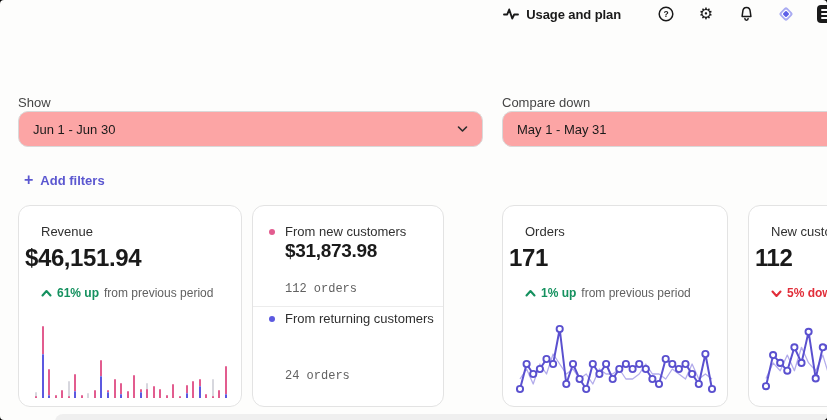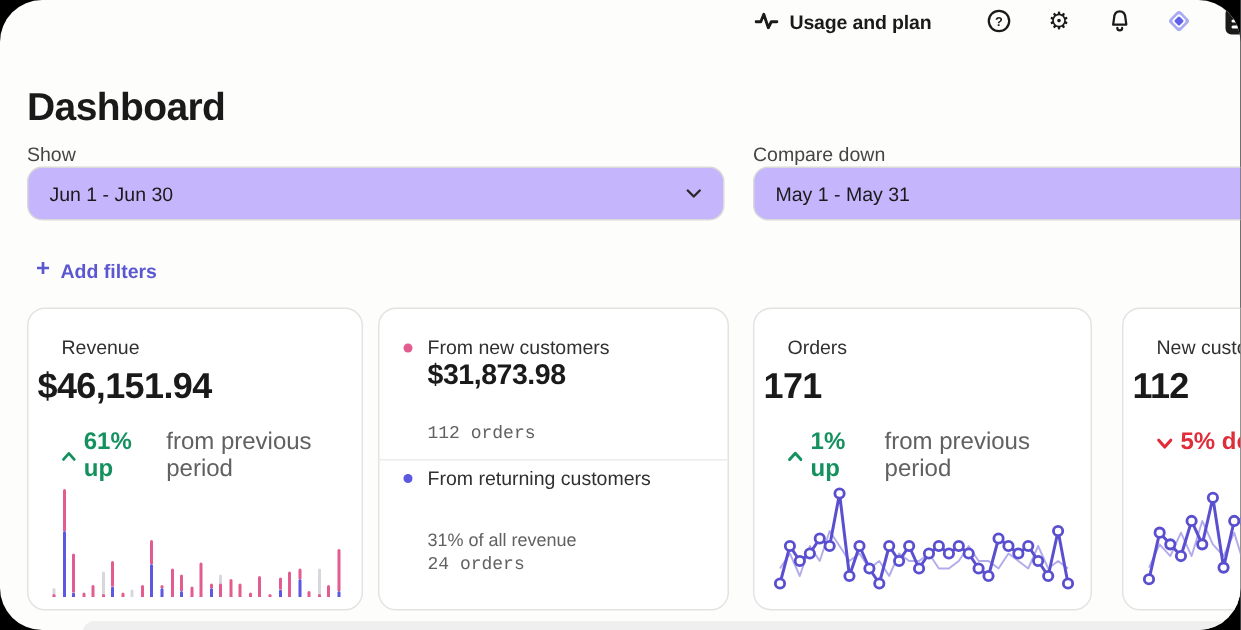--- a/index.html
+++ b/index.html
@@ -1,21 +1,21 @@
 <!DOCTYPE html>
 <html style="--accent: #5b57d0; --success: #15915f; --critical: #e12d39; --text: #1a1a1a; --text_secondary: #616161; --border: #e3e3e3; --input_border: #d9d9d9; --card_bg: #ffffff; --page_bg: #fdfdfc; --sidekick_outer: #a9abf2; --sidekick_inner: #5d60e8;"><head>
 <meta charset="utf-8">
 <style>
   * { margin:0; padding:0; box-sizing:border-box; }
   html,body { background:#000; }
   body { font-family:"Liberation Sans", sans-serif; -webkit-font-smoothing:antialiased; }
 
   .page {
     position:relative; width:827px; height:420px;
-    background:var(--page_bg); border-radius:28px; overflow:hidden;
+    background:var(--page_bg); border-radius:4px; overflow:hidden;
   }
 
   
   .topbar {
     position:absolute; top:0; left:0; right:-8px; height:28px;
     display:flex; align-items:center; justify-content:flex-end; gap:22px;
     padding-right:0;
   }
   .usage-btn { display:flex; align-items:center; gap:7px; cursor:pointer; margin-right:14px; }
   .usage-btn span { font-size:13px; font-weight:700; color:var(--text); letter-spacing:-0.1px; }
@@ -23,46 +23,46 @@
   .gear-glyph { font-family:"DejaVu Sans", sans-serif; font-size:16px; color:#1a1a1a; line-height:1; }
   .store-chip { width:18px; height:18px; background:#1a1a1a; border-radius:4px; position:relative; flex:0 0 auto; }
   .store-chip i { position:absolute; left:4px; right:4px; height:1.5px; background:#fff; border-radius:1px; }
 
   
   .page-title { position:absolute; left:18px; top:56px; font-size:26px; font-weight:700; letter-spacing:-0.4px; color:var(--text); }
   .field-label { position:absolute; font-size:13px; color:#454545; }
   .lbl-show { left:18px; top:95px; }
   .lbl-compare { left:502px; top:95px; }
   .select-box {
-    position:absolute; top:111px; height:36px; background:#c4b5fd;
+    position:absolute; top:111px; height:36px; background:#fca5a5;
     border:1px solid var(--input_border); border-radius:10px;
     display:flex; align-items:center; justify-content:space-between;
     padding:0 14px; font-size:13px; color:var(--text); cursor:pointer;
   }
   .sel-show { left:18px; width:465px; }
   .sel-compare { left:502px; width:368px; }
   .add-filters {
     position:absolute; left:24px; top:173px; display:flex; align-items:center; gap:7px;
     color:var(--accent); font-size:13px; font-weight:700; cursor:pointer;
   }
   .add-filters .plus { font-size:16px; font-weight:600; line-height:1; margin-top:-1px; }
 
   
   .card {
     position:absolute; top:205px; height:202px; background:var(--card_bg);
     border:1px solid var(--border); border-radius:12px;
   }
   .card-revenue { left:18px; width:224px; }
-  .card-breakdown { left:252px; width:234px; }
+  .card-breakdown { left:252px; width:192px; }
   .card-orders { left:502px; width:226px; }
   .card-newcust { left:748px; width:240px; }
 
   .metric-title { position:absolute; left:22px; top:18px; font-size:13px; color:#303030; }
   .metric-value { position:absolute; left:6px; top:38px; font-size:24px; font-weight:700; letter-spacing:-0.4px; color:var(--text); }
-  .delta-row { position:absolute; left:22px; top:80px; display:flex; align-items:center; gap:5px; font-size:16px; }
+  .delta-row { position:absolute; left:22px; top:80px; display:flex; align-items:center; gap:5px; font-size:12px;text-align:right; }
   .delta-up { color:var(--success); font-weight:700; }
   .delta-down { color:var(--critical); font-weight:700; }
   .delta-suffix { color:var(--text_secondary); }
 
   .bar-chart { position:absolute; left:15px; right:13px; bottom:8px; height:76px;
     display:flex; align-items:flex-end; justify-content:space-between; }
   .bar-col { position:relative; width:4px; height:100%; }
   .bar-col div { position:absolute; left:1px; width:2px; border-radius:1px 1px 0 0; }
 
   .line-chart { position:absolute; left:13px; right:11px; bottom:6px; height:84px; }
@@ -117,21 +117,20 @@
         <rect x="6.6" y="6.6" width="4.8" height="4.8" rx="1" transform="rotate(45 9 9)" fill="#5d60e8"></rect>
       </svg>
     </button>
     <div class="store-chip">
       <i style="top:4px"></i>
         <i style="top:8px; right:7px"></i>
         <i style="top:12px"></i>
     </div>
   </header>
 
-  <h1 class="page-title">Dashboard</h1>
 
   <div class="field-label lbl-show">Show</div>
   <div class="select-box sel-show">
     <span>Jun 1 - Jun 30</span>
     <svg width="11" height="8" viewBox="0 0 11 8">
       <polyline points="1.5,2 5.5,6 9.5,2" fill="none" stroke="#2a2a2a" stroke-width="1.6" stroke-linecap="round" stroke-linejoin="round"></polyline>
     </svg>
   </div>
 
   <div class="field-label lbl-compare">Compare down</div>
@@ -270,21 +269,20 @@
       </div>
       <div class="bd-amount">$31,873.98</div>
       <div class="bd-orders">112 orders</div>
     </div>
     <div class="bd-divider"></div>
     <div class="bd-section bd-bottom">
       <div class="bd-row">
         <span class="dot" style="background:#5c59e0"></span>
         <span class="bd-label">From returning customers</span>
       </div>
-      <div class="bd-share">31% of all revenue</div>
       <div class="bd-orders">24 orders</div>
     </div>
   </section>
 
   <section class="card card-orders">
     <div class="metric-title">Orders</div>
     <div class="metric-value">171</div>
     <div class="delta-row">
       <svg width="11" height="9" viewBox="0 0 11 9">
         <polyline points="1.5,6.5 5.5,2 9.5,6.5" fill="none" stroke="#15915f" stroke-width="2.1" stroke-linecap="round" stroke-linejoin="round"></polyline>

